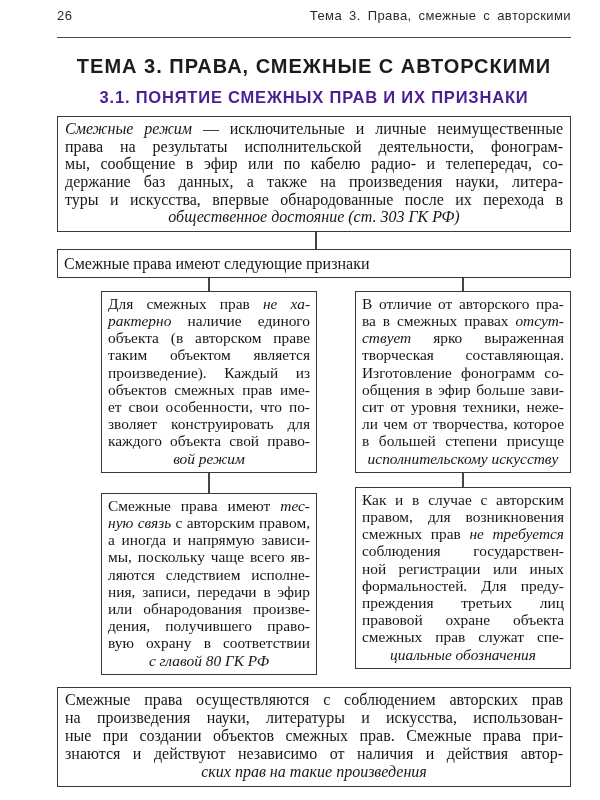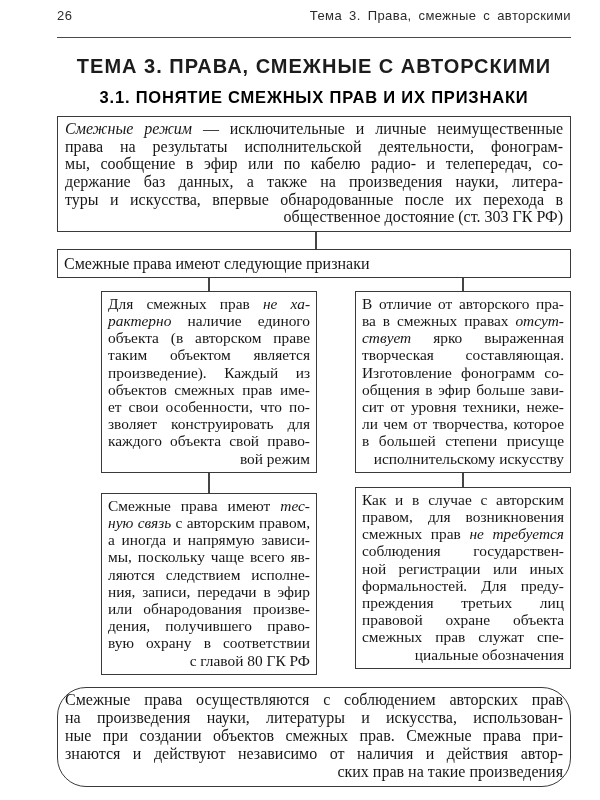--- a/index.html
+++ b/index.html
@@ -16,40 +16,40 @@
     letter-spacing:.4px;color:#2b2b2b;
   }
   .pagehead .running{word-spacing:3px;}
   
   .h1{
     margin:17px 0 0;text-align:center;font-family:"Liberation Sans", sans-serif;
     font-weight:700;font-size:20px;letter-spacing:1px;color:#1c1c1c;line-height:1.1;
   }
   .h2{
     margin:11px 0 0;text-align:center;font-family:"Liberation Sans", sans-serif;
-    font-weight:700;font-size:16.5px;letter-spacing:.8px;color:#000000;line-height:1.1;
+    font-weight:700;font-size:16.5px;letter-spacing:.8px;color:#4c1d95;line-height:1.1;
   }
   
   .box{border:1.6px solid #3a3a3a;box-sizing:border-box;background:#fff;}
   .def-box{margin-top:10px;padding:3px 7px 5px;font-size:16px;line-height:17.6px;}
   .features-box{padding:4px 6px;font-size:16px;line-height:19px;text-align:left;}
-  .bottom-box{margin-top:12px;padding:3px 7px 5px;font-size:16px;line-height:18px;border-radius:29px;}
+  .bottom-box{margin-top:12px;padding:3px 7px 5px;font-size:16px;line-height:18px;}
   .cell{width:100%;padding:3px 6px 5px;font-size:15.4px;line-height:17.2px;}
   
   .vline{width:2px;background:#454545;}
   .conn-def{height:17px;margin-left:258px;}
   .stub{height:13px;}
   .mid-left{height:20px;}
   .mid-right{height:14px;}
   
   .cols{display:flex;gap:38px;align-items:flex-start;padding-left:44px;}
   .col{width:238px;display:flex;flex-direction:column;align-items:center;}
   
   .jst{text-align:justify;text-align-last:justify;white-space:pre-line;}
-  .lst{text-align:right;white-space:pre-line;}
+  .lst{text-align:center;white-space:pre-line;font-style:italic;}
   em{font-style:italic;}
 </style>
 </head>
 <body>
 
 <div class="page">
 
   <div class="pagehead">
     <span>26</span>
     <span class="running">Тема 3. Права, смежные с авторскими</span>

